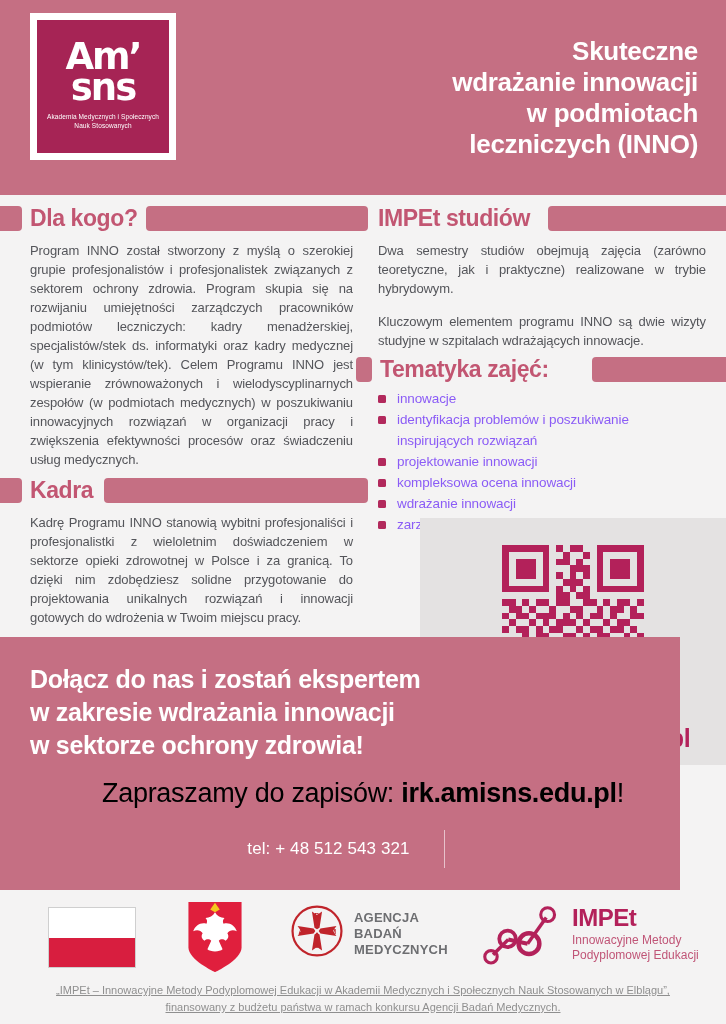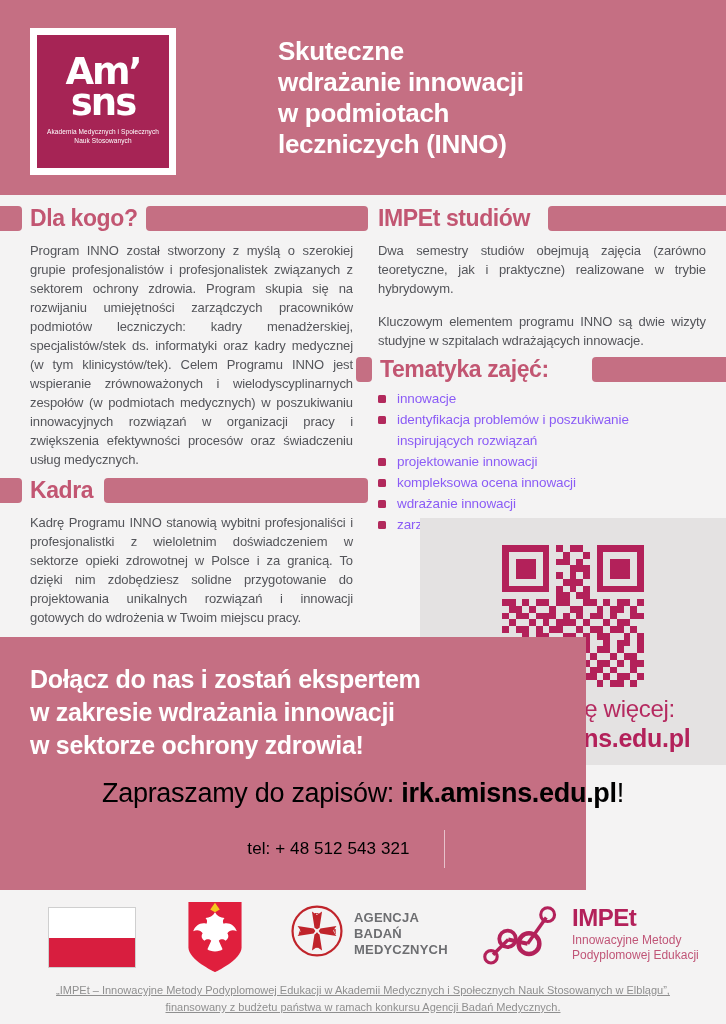--- a/index.html
+++ b/index.html
@@ -6,28 +6,28 @@
   html,body { background:#888; }
   .poster {
     position:relative; width:726px; height:1024px; margin:0 auto;
     background:#f4f3f3; overflow:hidden;
     font-family:"Liberation Sans", sans-serif;
   }
   .pre { white-space:pre-line; }
 
   
   .top-band { position:absolute; left:0; top:0; width:726px; height:195px; background:#c56f83; }
-  .logo-box { position:absolute; left:30px; top:28px; width:146px; height:147px; background:#ffffff; padding:7px; }
+  .logo-box { position:absolute; left:30px; top:13px; width:146px; height:147px; background:#ffffff; padding:7px; }
   .logo-inner { width:100%; height:100%; background:#a62455; display:flex; flex-direction:column; align-items:center; justify-content:center; }
   .logo-mark { color:#fff; font-weight:bold; font-size:37px; line-height:0.82; letter-spacing:-2px; text-align:center; font-family:"DejaVu Sans", sans-serif; }
   .logo-caption { margin-top:9px; color:#fff; font-size:6.5px; line-height:1.45; text-align:center; letter-spacing:0.1px; }
   .main-title {
     position:absolute; right:28px; top:36px; width:420px;
     color:#fff; font-weight:bold; font-size:26px; line-height:31px;
-    text-align:left; letter-spacing:-0.3px;
+    text-align:right; letter-spacing:-0.3px;
   }
 
   
   .sec-square { position:absolute; height:25px; background:#c56f83; }
   .sq-left { left:0; width:22px; border-radius:0 4px 4px 0; }
   .sec-bar { position:absolute; height:25px; background:#c56f83; border-radius:4px; }
   .bar-to-edge { border-radius:4px 0 0 4px; }
   .sec-title {
     position:absolute; color:#c25672; font-weight:bold; font-size:23px;
     letter-spacing:-0.4px; line-height:25px;
@@ -52,31 +52,31 @@
   .qr-panel { position:absolute; left:420px; top:518px; width:306px; height:247px; background:#e4e2e2; text-align:center; }
   .qr-grid {
     display:grid; grid-template-columns:repeat(21,1fr); grid-template-rows:repeat(21,1fr);
     width:142px; height:142px; margin:27px auto 8px auto;
   }
   .qm { background:#b3215a; }
   .qr-lead { color:#b52a60; font-size:24px; line-height:28px; letter-spacing:-0.3px; }
   .qr-url  { color:#b3215a; font-size:25px; line-height:30px; font-weight:bold; letter-spacing:-0.3px; }
 
   
-  .banner { position:absolute; left:0; top:637px; width:586px; height:253px; background:#c56f83; }
+  .banner { position:absolute; left:0; top:637px; width:680px; height:253px; background:#c56f83; }
   .banner-headline {
     position:absolute; left:30px; top:26px; color:#fff; font-weight:bold;
     font-size:25px; line-height:33px; letter-spacing:-0.3px;
   }
   .cta-line { position:absolute; left:0; top:141px; width:726px; text-align:center; color:#000000; font-size:27px; letter-spacing:-0.3px; }
   .cta-line .bold { font-weight:bold; }
   .contact-row {
     position:absolute; left:0; top:193px; width:726px;
     display:flex; align-items:center; justify-content:center;
-    color:#000000; font-size:17px; letter-spacing:0.1px;
+    color:#ffffff; font-size:17px; letter-spacing:0.1px;
   }
   .contact-row .divider { width:1px; height:38px; background:#e8c2cc; margin:0 34px; }
 
   
   .footer { position:absolute; left:0; top:890px; width:726px; height:134px; background:#f4f3f3; }
   .flag { position:absolute; left:48px; top:17px; width:88px; height:61px; border:1px solid #cfcfcf; background:#fff; }
   .flag .red { position:absolute; left:0; bottom:0; width:100%; height:50%; background:#d81e3f; }
   .eagle { position:absolute; left:186px; top:10px; }
   .abm { position:absolute; left:290px; top:14px; display:flex; align-items:flex-end; }
   .abm-label { margin-left:10px; color:#6d6e71; font-size:13px; line-height:16px; font-weight:bold; letter-spacing:0.2px; }

